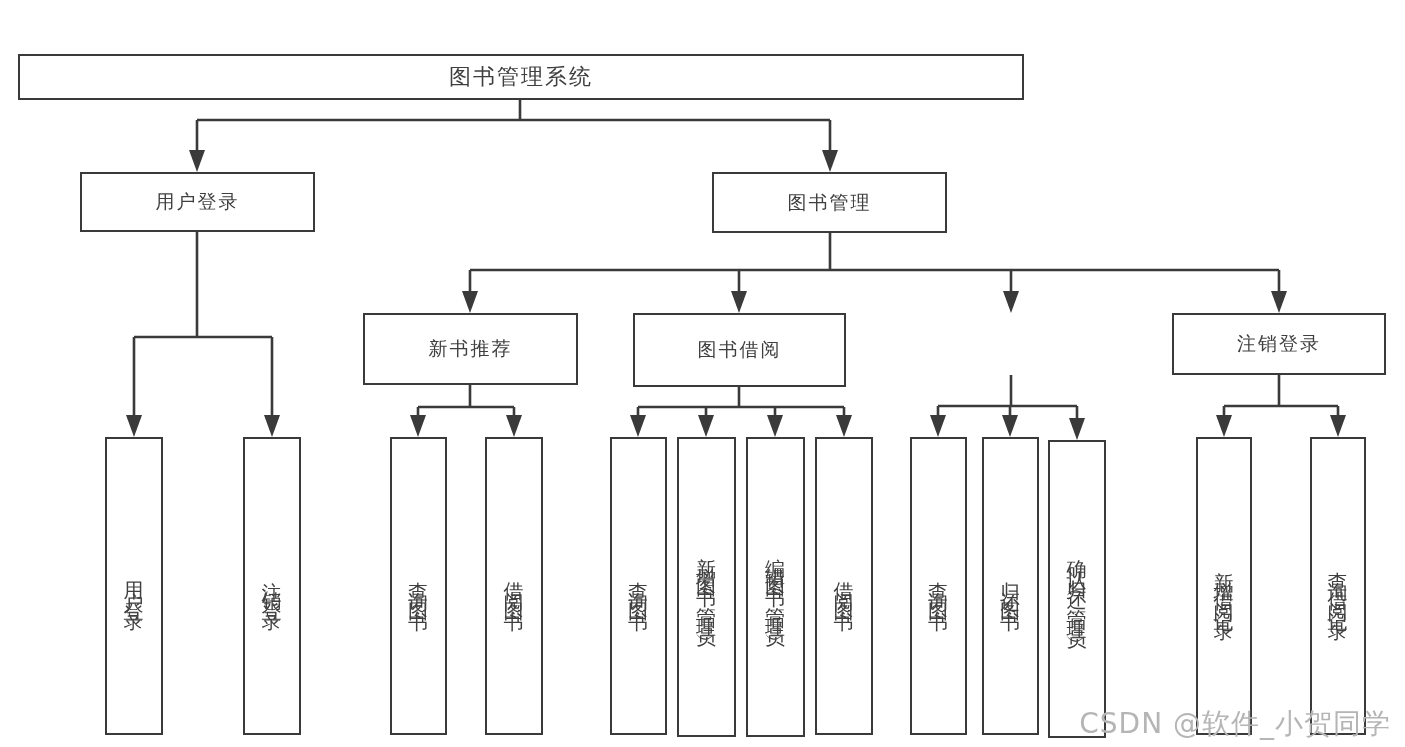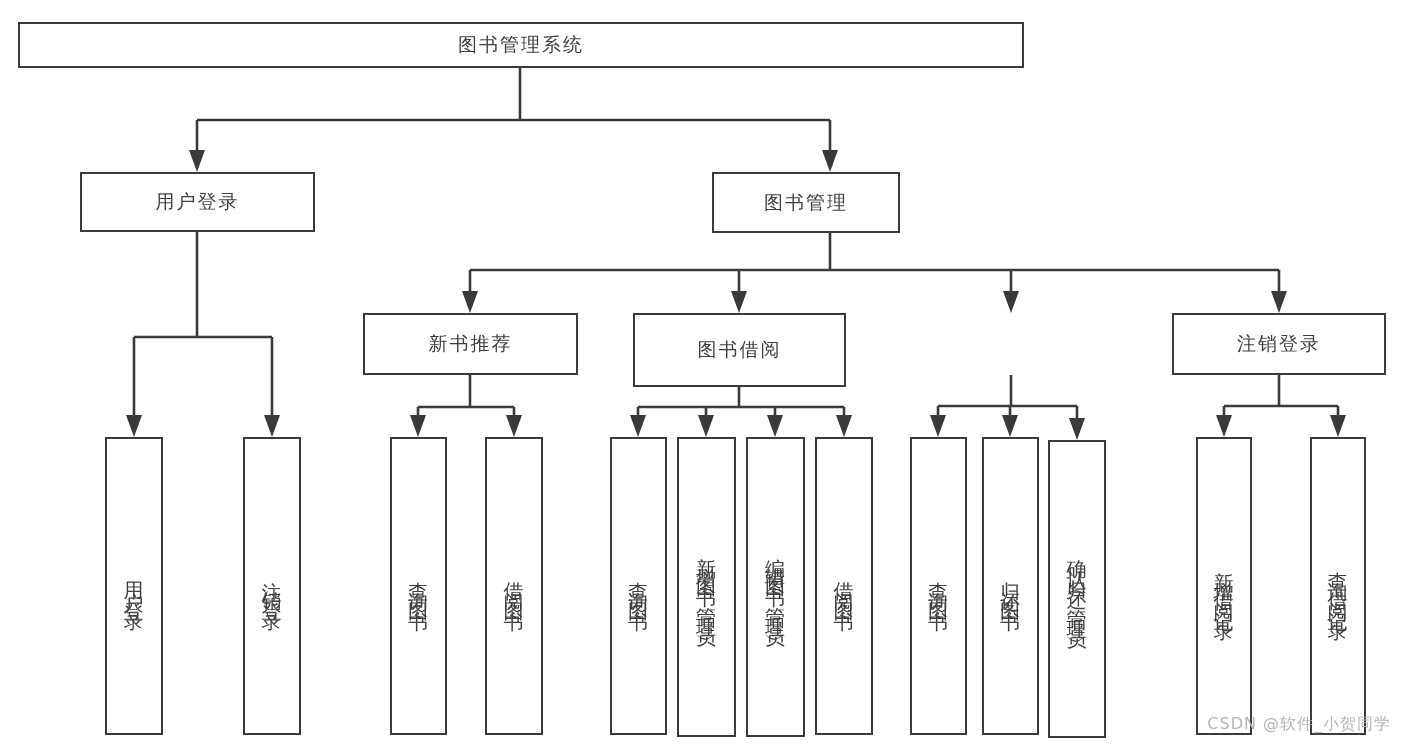--- a/index.html
+++ b/index.html
@@ -22,33 +22,33 @@
   .connectors path.a{fill:var(--line);stroke:none;}
   .node{
     position:absolute;
     background:var(--fill);
     border:2.5px solid var(--line);
     display:flex;align-items:center;justify-content:center;
     z-index:1;
     text-align:center;
   }
   .hnode{font-size:19px;letter-spacing:2px;}
-  .root{font-size:19px;letter-spacing:2px;}
+  .root{font-size:22px;letter-spacing:2px;margin-top:32px;}
   .vnode span{
     writing-mode:vertical-rl;
     text-orientation:mixed;
     font-size:20px;
     letter-spacing:10px;
     line-height:1;
     white-space:nowrap;
   }
   .watermark{
     position:absolute;
-    right:14px;bottom:12px;
-    font-size:16px;
+    right:14px;bottom:4px;
+    font-size:28px;
     color:var(--wm);
     letter-spacing:1px;
     z-index:2;
     white-space:nowrap;
   }
 </style>
 </head>
 <body>
 
 <div class="canvas">
@@ -91,25 +91,25 @@
     </g>
   </svg>
 
   <div class="node root" style="left:18px;top:22px;width:1006px;height:46px">
     <span>图书管理系统</span>
   </div>
 
   <div class="node hnode" style="left:80px;top:172px;width:235px;height:60px">
     <span>用户登录</span>
   </div>
-  <div class="node hnode" style="left:712px;top:172px;width:188px;height:61px">
+  <div class="node hnode" style="left:712px;top:172px;width:235px;height:61px">
     <span>图书管理</span>
   </div>
 
-  <div class="node hnode" style="left:363px;top:313px;width:215px;height:62px">
+  <div class="node hnode" style="left:363px;top:313px;width:215px;height:72px">
     <span>新书推荐</span>
   </div>
   <div class="node hnode" style="left:633px;top:313px;width:213px;height:74px">
     <span>图书借阅</span>
   </div>
   <div class="node hnode" style="left:1172px;top:313px;width:214px;height:62px">
     <span>注销登录</span>
   </div>
 
   <div class="node vnode" style="left:105px;top:437px;width:58px;height:298px">

